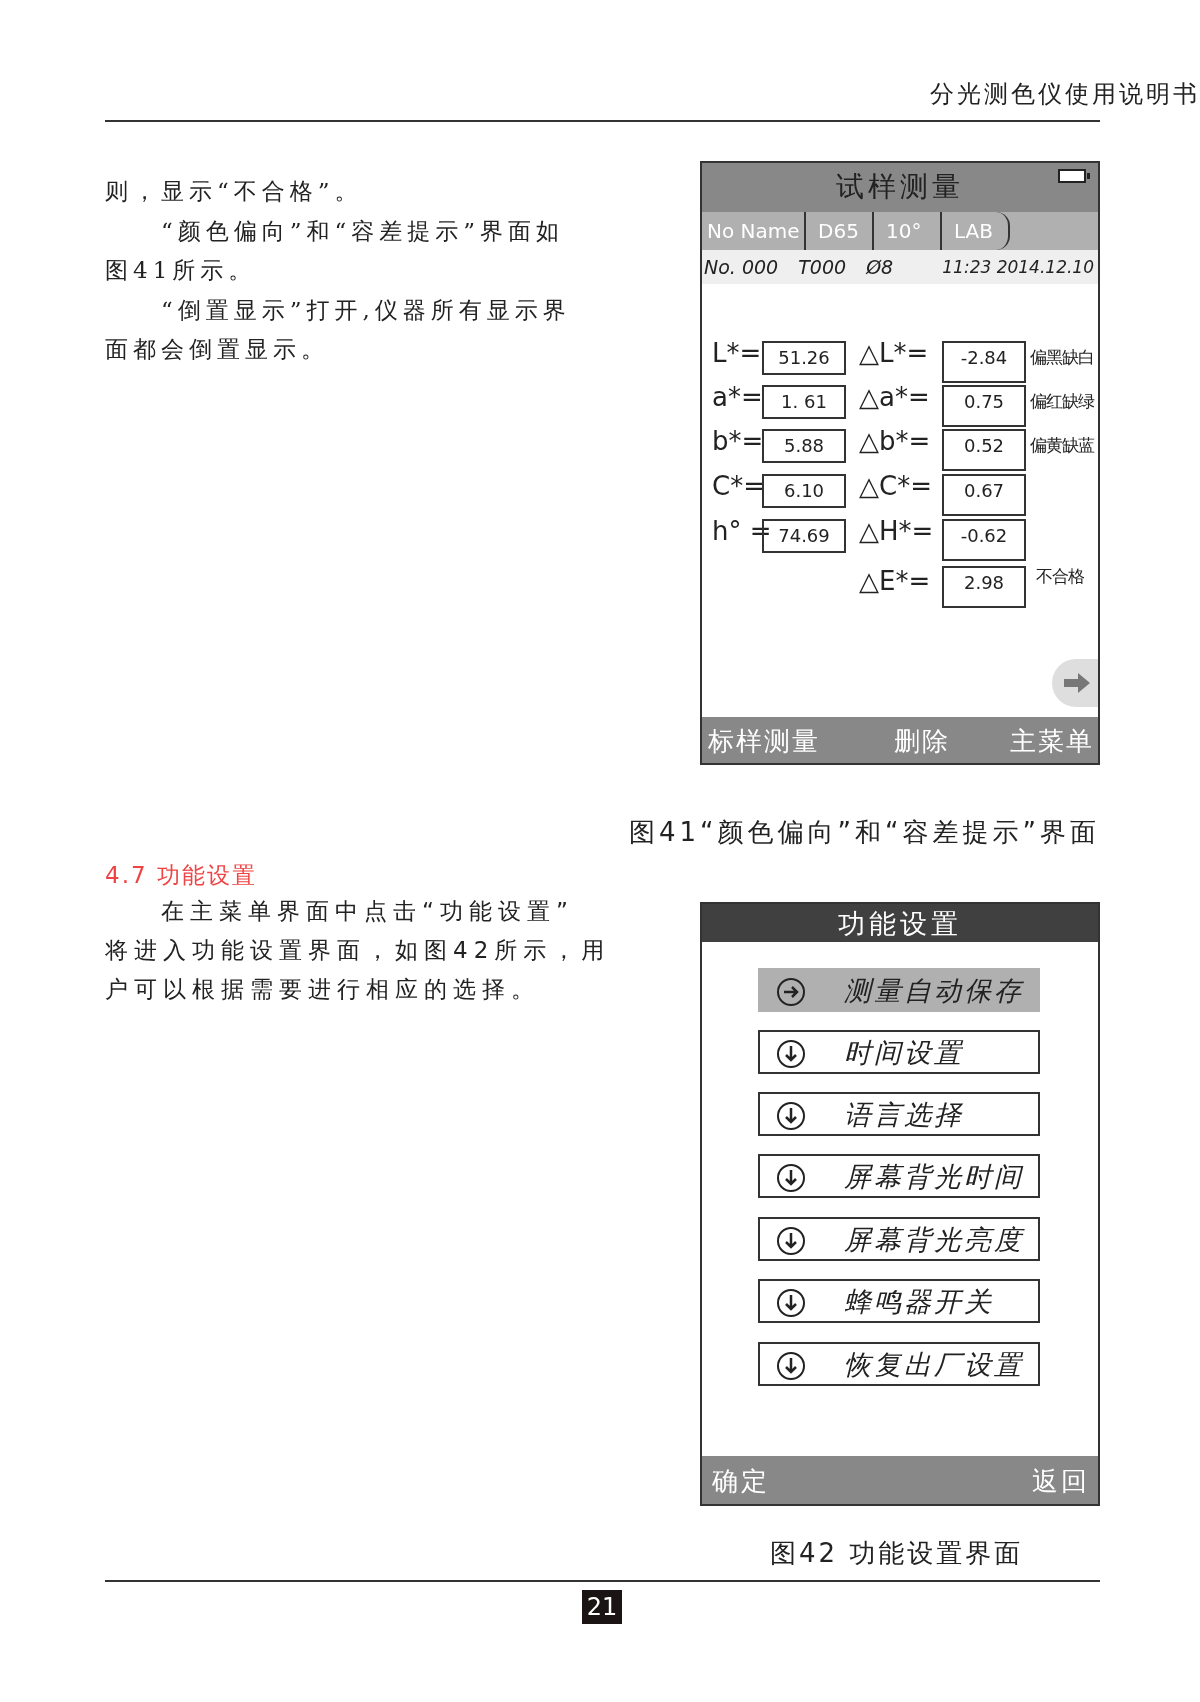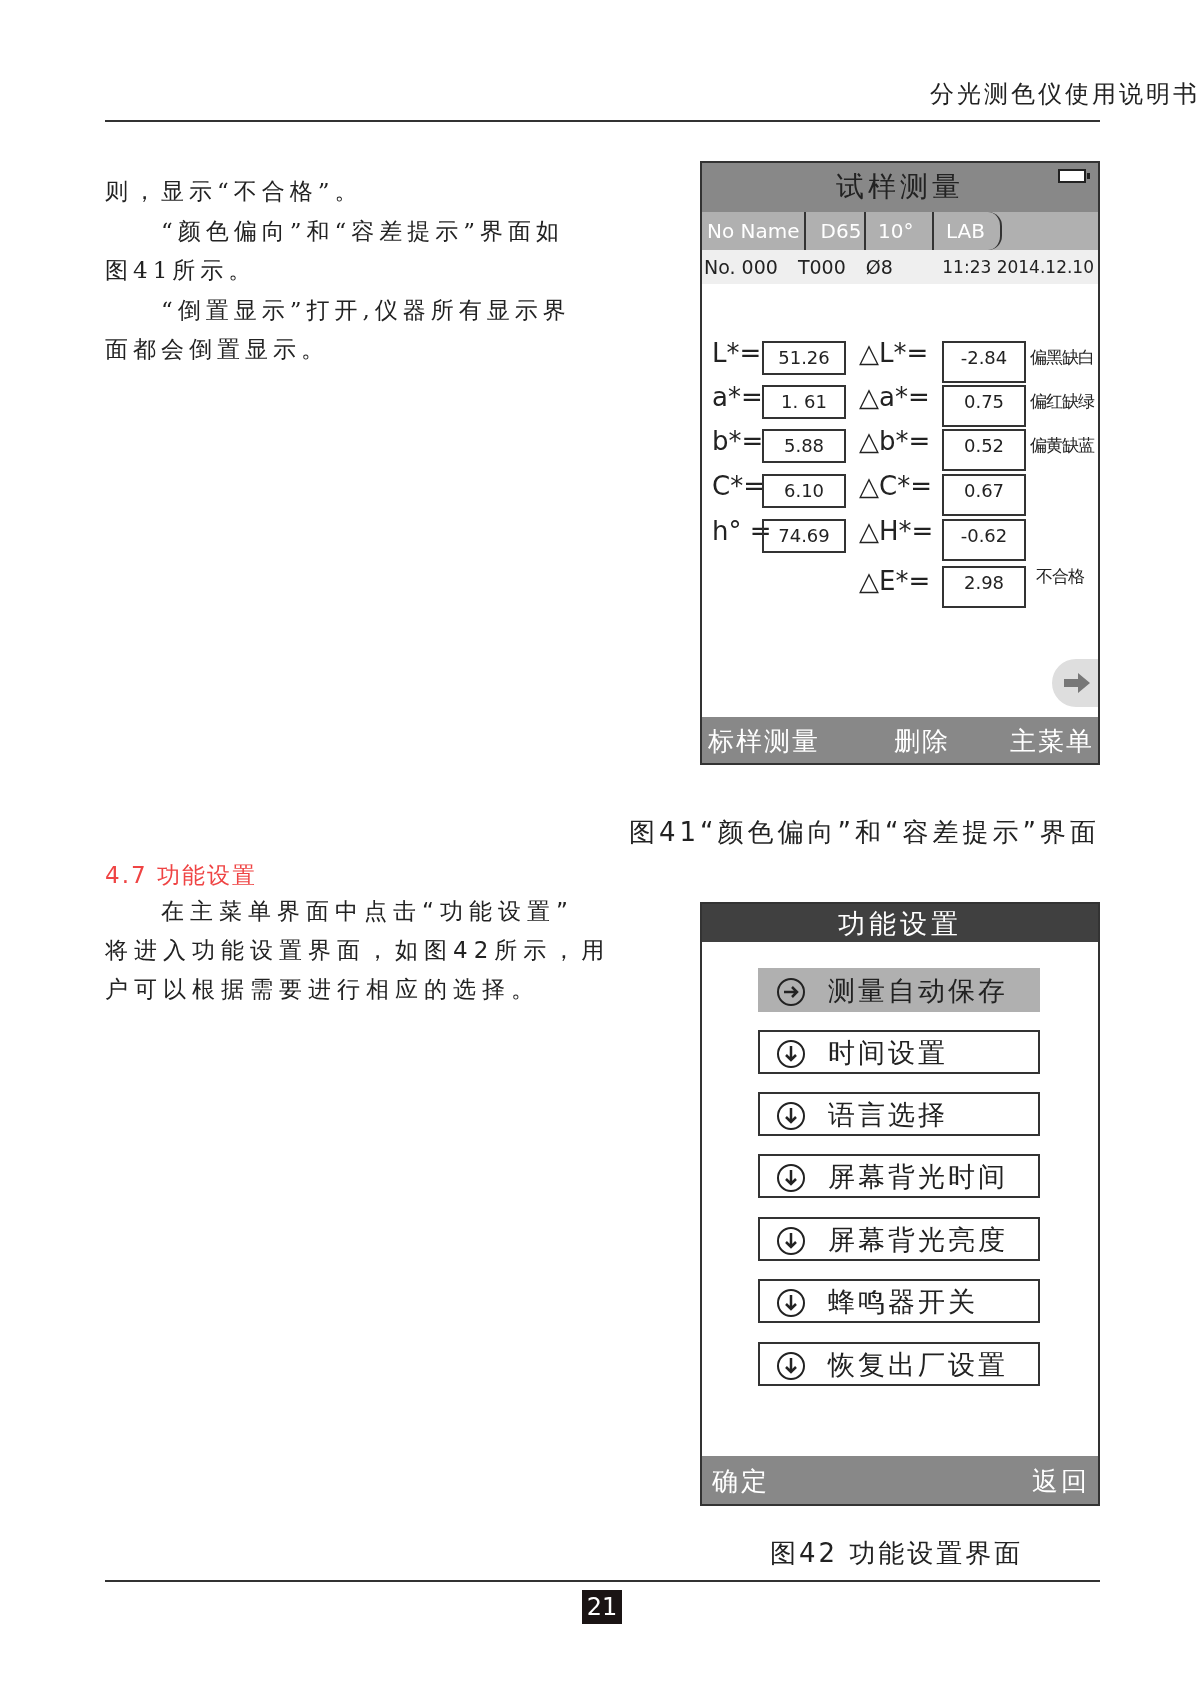--- a/index.html
+++ b/index.html
@@ -53,27 +53,27 @@
       border: 2px solid #222; background: #fff;
     }
     .battery::after {
       content: ""; position: absolute; right: -6px; top: 2px; width: 3px; height: 6px; background: #222;
     }
     .s1-status {
       height: 38px; background: #b0b0b0; display: flex; color: #fff; font-size: 20px; line-height: 38px;
     }
     .s1-status .cell { border-right: 2px solid #333; padding-left: 5px; }
     .c-name { width: 104px; }
-    .c-ill { width: 60px; padding-left: 12px !important; text-align: center; }
+    .c-ill { width: 68px; padding-left: 12px !important; }
     .c-obs { width: 68px; padding-left: 12px !important; }
     .c-mode { width: 68px; padding-left: 12px !important; border-radius: 14px; }
     .c-empty { flex: 1; border-right: none !important; }
     .s1-info {
       height: 34px; background: #efefef; display: flex; justify-content: space-between;
-      font-size: 19px; line-height: 34px; padding: 0 4px 0 2px; color: #222;
+      font-size: 19px; line-height: 34px; padding: 0 4px 0 2px; color: #222; font-style: italic;
     }
     .s1-info .left span { margin-right: 14px; }
     .s1-info .right { font-size: 17px; }
 
     .meas { position: absolute; left: 0; top: 178px; width: 400px; }
     .mrow { position: absolute; left: 0; height: 34px; width: 400px; }
     .mlabel { position: absolute; left: 10px; top: -3px; font-size: 26px; color: #222; }
     .mbox {
       position: absolute; left: 60px; width: 84px; height: 34px; border: 2px solid #333;
       font-size: 18px; text-align: center; line-height: 30px; color: #222;
@@ -106,21 +106,21 @@
       height: 38px; background: #404040; color: #fff; font-size: 27px; text-align: center;
       line-height: 40px; letter-spacing: 4px;
     }
     .menu { position: absolute; left: 56px; top: 64px; width: 282px; }
     .mitem {
       position: absolute; left: 0; width: 282px; height: 44px; border: 2px solid #333;
       background: #fff; font-size: 27px; color: #222; letter-spacing: 3px;
     }
     .mitem.active { background: #b0b0b0; border-color: #b0b0b0; }
     .mitem .icon { position: absolute; left: 16px; top: 7px; }
-    .mitem .lbl { position: absolute; left: 68px; top: 3px; white-space: nowrap; }
+    .mitem .lbl { position: absolute; left: 84px; top: 3px; white-space: nowrap; font-style: italic; }
 
     .s2-footer {
       position: absolute; left: 0; bottom: 0; width: 100%; height: 48px; background: #888888;
       color: #fff; font-size: 26px; line-height: 50px;
     }
     .s2-footer span { position: absolute; letter-spacing: 3px; }
     .s2-footer .ok { left: 10px; }
     .s2-footer .back { right: 8px; }
   </style>
 </head>

